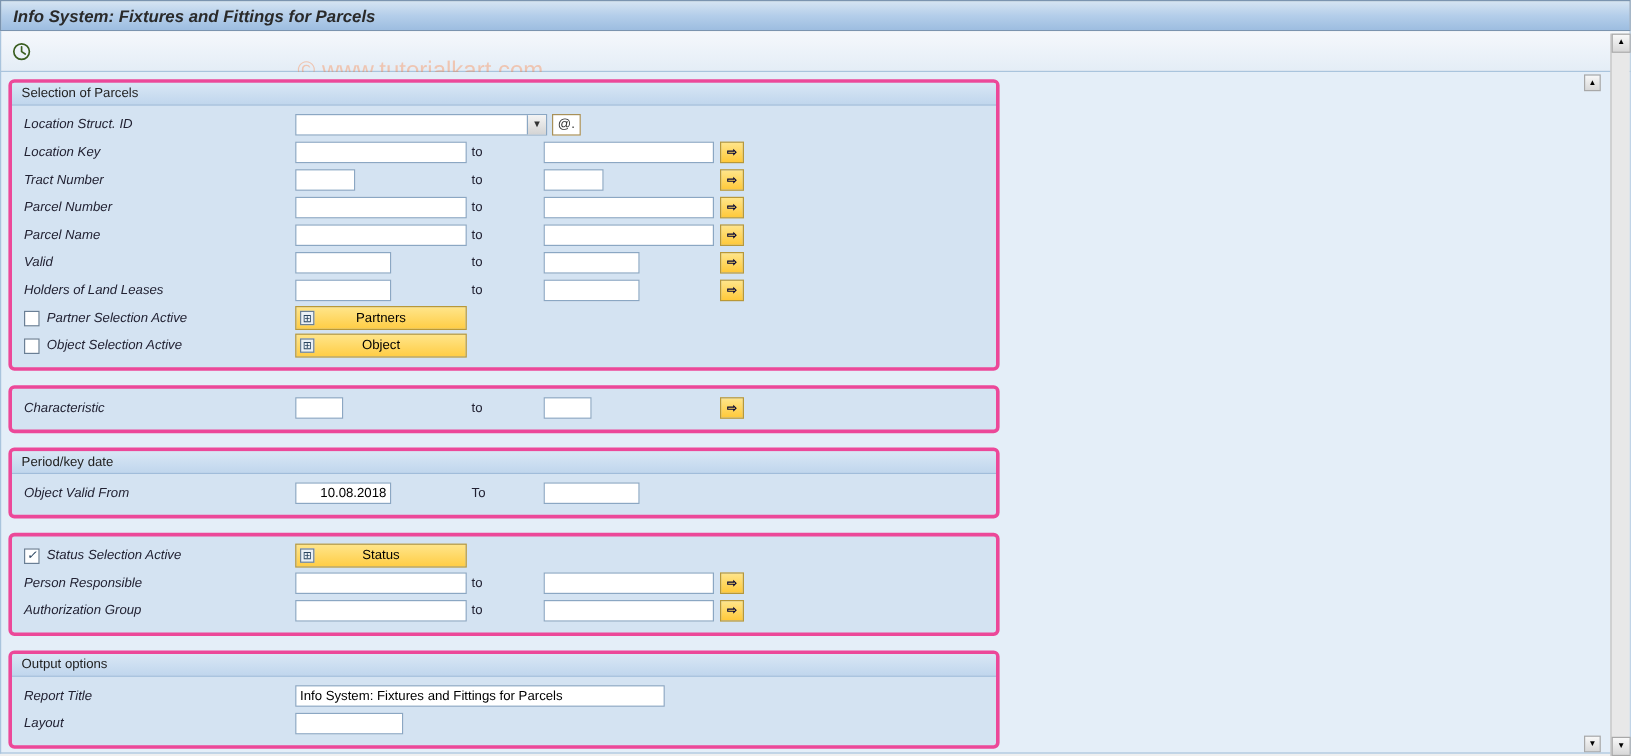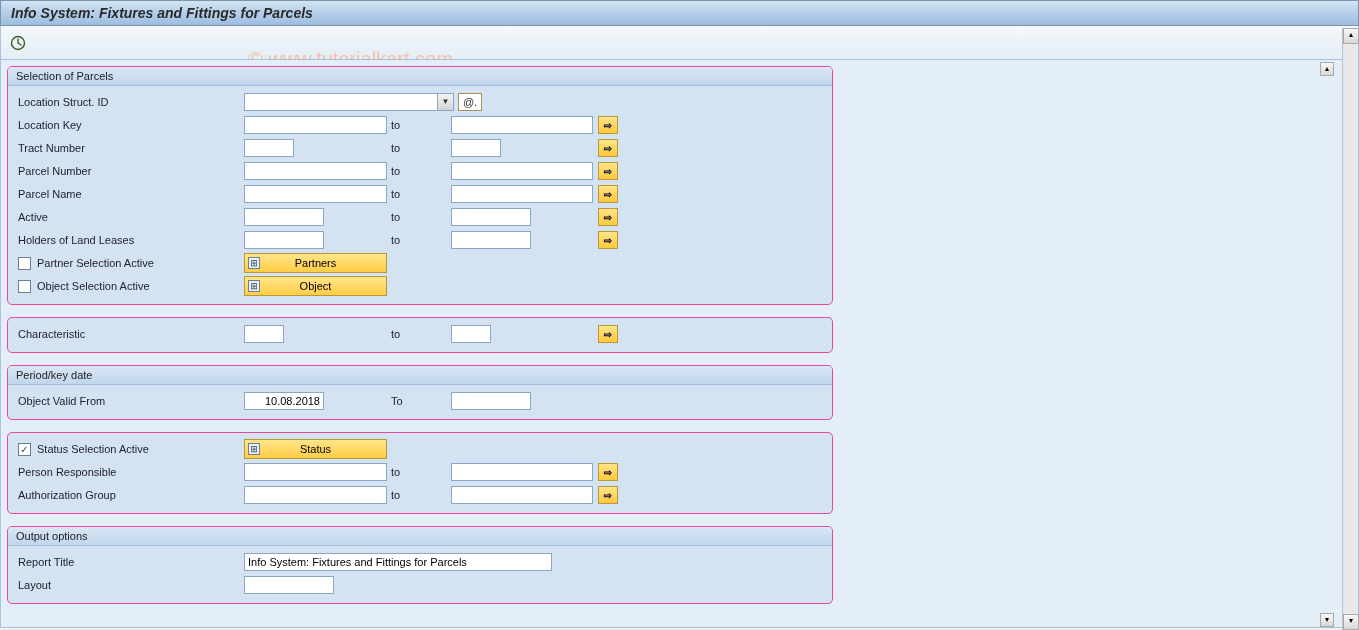--- a/index.html
+++ b/index.html
@@ -59,21 +59,21 @@
       justify-content: space-between;
     }
     .scroll-btn {
       width: 16px; height: 16px;
       background: linear-gradient(#f8f8f8,#d8d8d8);
       border: 1px solid #a8a8a8;
       font-size: 8px; text-align: center; line-height: 12px;
       cursor: pointer;
     }
     .group {
-      border: 1px solid #ec4899;
+      border: 3px solid #ec4899;
       border-radius: 5px;
       margin: 0 22px 12px 0;
       max-width: 826px;
       background: #d4e3f2;
       overflow: hidden;
     }
     .group-header {
       background: linear-gradient(to bottom, #d9e7f5, #c0d6ed);
       padding: 3px 8px;
       font-size: 11px;
@@ -88,20 +88,21 @@
       align-items: center;
       height: 22px;
       margin: 1px 0;
     }
     .label-col {
       width: 230px;
       padding-left: 4px;
       color: #223;
       display: flex;
       align-items: center;
+      font-style: italic;
     }
     .field-col1 { width: 143px; }
     .to-col { width: 64px; text-align: left; padding-left: 4px; color: #223; }
     .field-col2 { width: 142px; }
     .ms-col { width: 30px; display:flex; justify-content:center; }
     input[type=text], .combo {
       height: 18px;
       border: 1px solid #8ba7c3;
       background: #fff;
       font-size: 11px;
@@ -258,21 +259,21 @@
         <div class="field-col1"><input type="text" style=""></div>
         <div class="to-col">to</div>
         <div class="field-col2"><input type="text" style=""></div>
         <div class="ms-col">
             <div class="ms-btn">
               <span>⇨</span>
             </div>
           </div>
       </div>
       <div class="row">
-        <div class="label-col">Active</div>
+        <div class="label-col">Valid</div>
         <div class="field-col1"><input type="text" style="width: 80px;"></div>
         <div class="to-col">to</div>
         <div class="field-col2"><input type="text" style="width: 80px;"></div>
         <div class="ms-col">
             <div class="ms-btn">
               <span>⇨</span>
             </div>
           </div>
       </div>
       <div class="row">

